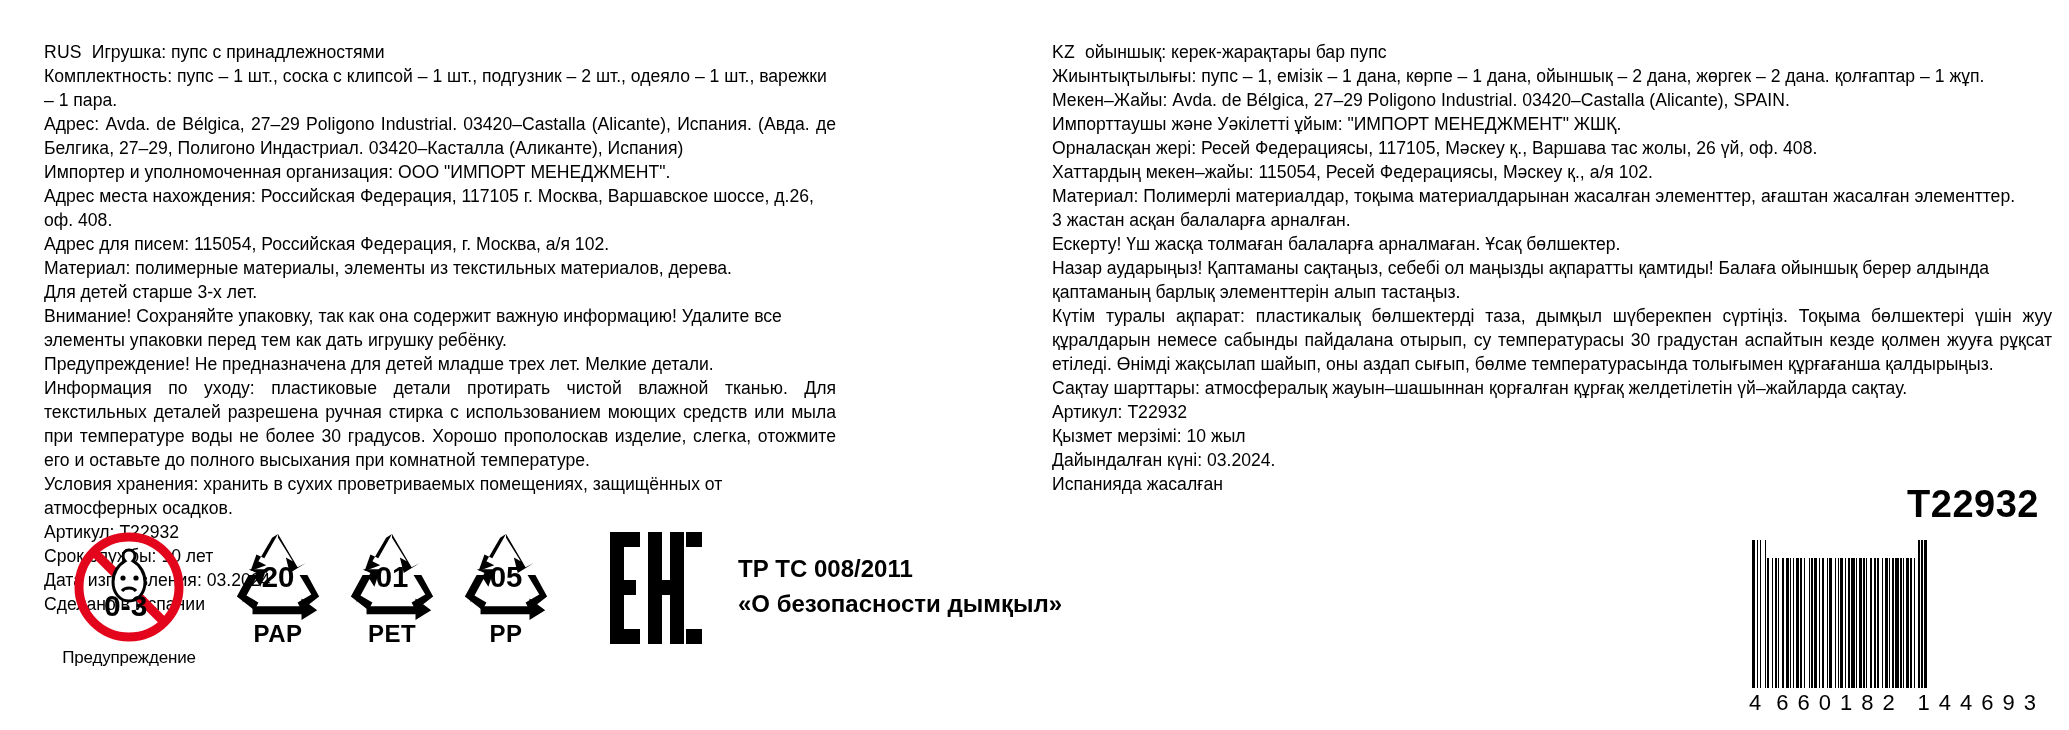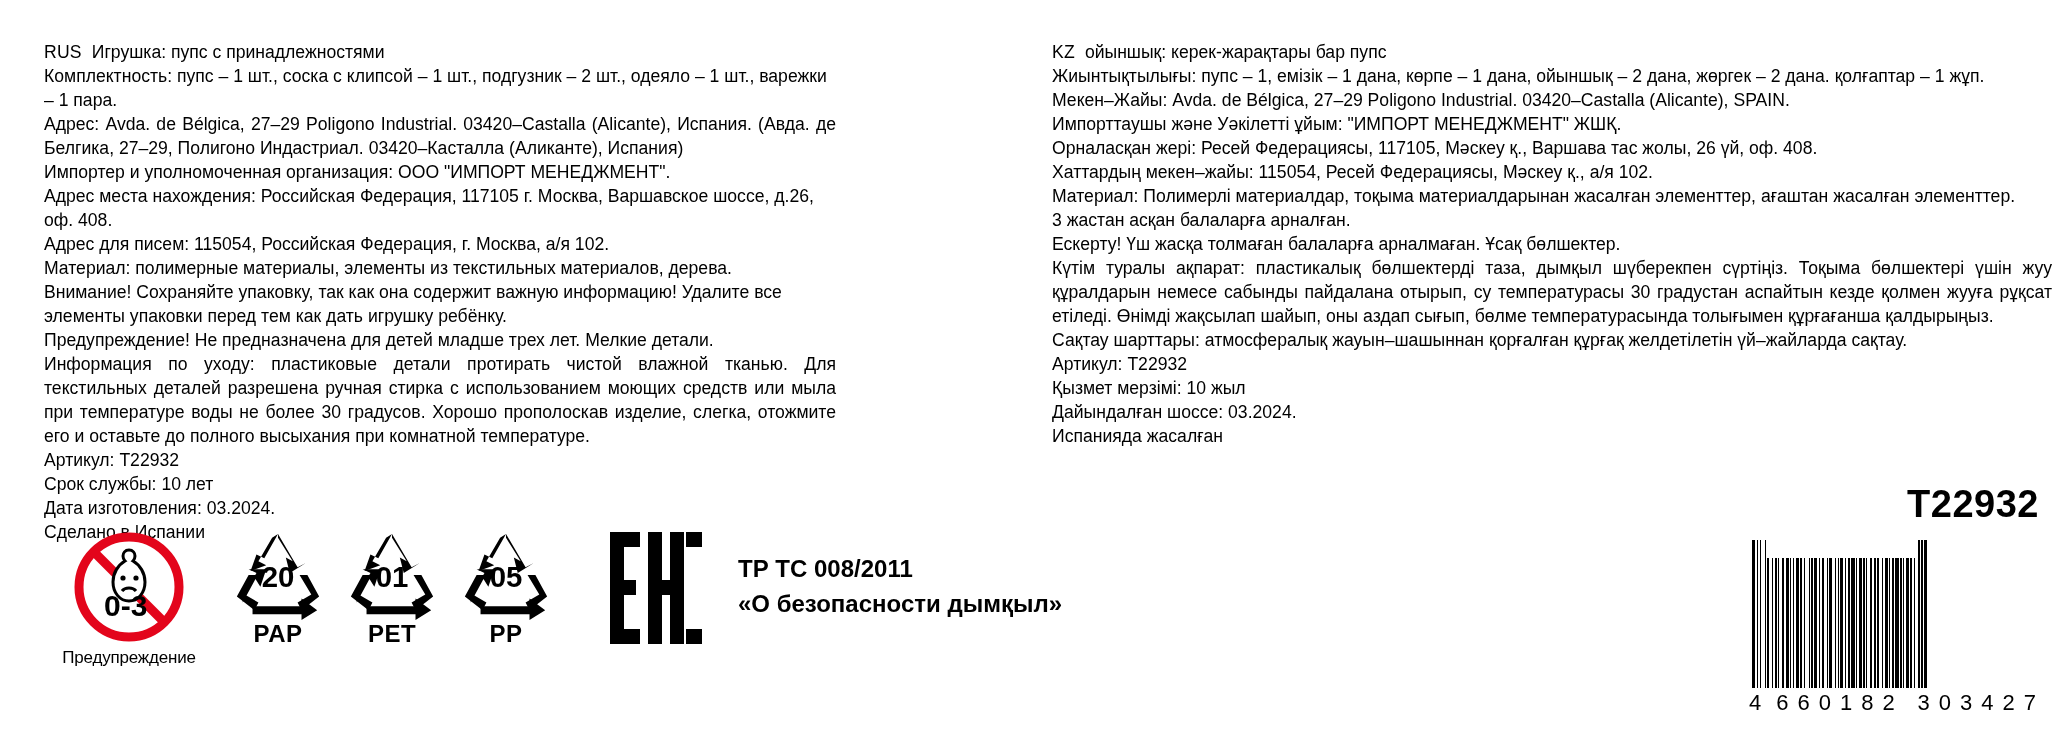--- a/index.html
+++ b/index.html
@@ -134,48 +134,51 @@
     <div class="line langline">
       <span class="tag">RUS</span><span class="ttl">Игрушка: пупс с принадлежностями</span>
     </div>
     <div class="rows">
         <div class="line"><span class="lbl">Комплектность:</span> <span>пупс – 1 шт., соска с клипсой – 1 шт., подгузник – 2 шт., одеяло – 1 шт., варежки – 1 пара.</span></div>
         <div class="line just"><span class="lbl">Адрес:</span> <span>Avda. de Bélgica, 27–29 Poligono Industrial. 03420–Castalla (Alicante), Испания. (Авда. де Белгика, 27–29, Полигоно Индастриал. 03420–Касталла (Аликанте), Испания)</span></div>
         <div class="line"><span class="lbl">Импортер и уполномоченная организация:</span> <span>ООО "ИМПОРТ МЕНЕДЖМЕНТ".</span></div>
         <div class="line"><span class="lbl">Адрес места нахождения:</span> <span>Российская Федерация, 117105 г. Москва, Варшавское шоссе, д.26, оф. 408.</span></div>
         <div class="line"><span class="lbl">Адрес для писем:</span> <span>115054,  Российская Федерация, г. Москва, а/я 102.</span></div>
         <div class="line"><span class="lbl">Материал:</span> <span>полимерные материалы, элементы из текстильных материалов, дерева.</span></div>
+        <div class="line"><span>Для детей старше 3-х лет.</span></div>
         <div class="line"><span class="lbl">Внимание!</span> <span>Сохраняйте упаковку, так как она содержит важную информацию! Удалите все элементы упаковки перед тем как дать игрушку ребёнку.</span></div>
         <div class="line"><span class="lbl">Предупреждение!</span> <span>Не предназначена для детей младше трех лет. Мелкие детали.</span></div>
         <div class="line just"><span class="lbl">Информация по уходу:</span> <span>пластиковые детали протирать чистой влажной тканью. Для текстильных деталей разрешена ручная стирка с использованием моющих средств или мыла при температуре воды не более 30 градусов. Хорошо прополоскав изделие, слегка, отожмите его и оставьте до полного высыхания при комнатной температуре.</span></div>
+        <div class="line"><span class="lbl">Условия хранения:</span> <span>хранить в сухих  проветриваемых помещениях, защищённых от атмосферных осадков.</span></div>
         <div class="line"><span class="lbl">Артикул:</span> <span>T22932</span></div>
         <div class="line"><span class="lbl">Срок службы:</span> <span>10 лет</span></div>
         <div class="line"><span class="lbl">Дата изготовления:</span> <span>03.2024.</span></div>
         <div class="line"><span>Сделано в Испании</span></div>
       </div>
   </div>
 
   <div class="col col-kz">
     <div class="line langline">
       <span class="tag">KZ</span><span class="ttl">ойыншық: керек-жарақтары бар пупс</span>
     </div>
     <div class="rows">
         <div class="line"><span class="lbl">Жиынтықтылығы:</span> <span>пупс – 1, емізік – 1 дана, көрпе – 1 дана, ойыншық – 2 дана, жөргек – 2 дана. қолғаптар – 1 жұп.</span></div>
         <div class="line"><span class="lbl">Мекен–Жайы:</span> <span>Avda. de Bélgica, 27–29 Poligono Industrial. 03420–Castalla (Alicante), SPAIN.</span></div>
         <div class="line"><span class="lbl">Импорттаушы және Уәкілетті ұйым:</span> <span>"ИМПОРТ МЕНЕДЖМЕНТ" ЖШҚ.</span></div>
         <div class="line"><span class="lbl">Орналасқан жері:</span> <span>Ресей Федерациясы, 117105, Мәскеу қ., Варшава тас жолы, 26 үй, оф. 408.</span></div>
         <div class="line"><span class="lbl">Хаттардың мекен–жайы:</span> <span>115054, Ресей Федерациясы, Мәскеу қ., а/я 102.</span></div>
         <div class="line"><span class="lbl">Материал:</span> <span>Полимерлі материалдар, тоқыма материалдарынан жасалған элементтер, ағаштан жасалған элементтер.</span></div>
         <div class="line"><span>3 жастан асқан балаларға арналған.</span></div>
         <div class="line"><span class="lbl">Ескерту!</span> <span>Үш жасқа толмаған балаларға арналмаған. Ұсақ бөлшектер.</span></div>
+        <div class="line"><span class="lbl">Назар аударыңыз!</span> <span>Қаптаманы сақтаңыз, себебі ол маңызды ақпаратты қамтиды! Балаға ойыншық берер алдында қаптаманың барлық элементтерін алып тастаңыз.</span></div>
         <div class="line just"><span class="lbl">Күтім туралы ақпарат:</span> <span>пластикалық бөлшектерді таза, дымқыл шүберекпен сүртіңіз. Тоқыма бөлшектері үшін жуу құралдарын немесе сабынды пайдалана отырып, су температурасы 30 градустан аспайтын кезде қолмен жууға рұқсат етіледі. Өнімді жақсылап шайып, оны аздап сығып, бөлме температурасында толығымен құрғағанша қалдырыңыз.</span></div>
         <div class="line"><span class="lbl">Сақтау шарттары:</span> <span>атмосфералық жауын–шашыннан қорғалған құрғақ желдетілетін үй–жайларда сақтау.</span></div>
         <div class="line"><span class="lbl">Артикул:</span> <span>T22932</span></div>
         <div class="line"><span class="lbl">Қызмет мерзімі:</span> <span>10 жыл</span></div>
-        <div class="line"><span class="lbl">Дайындалған шоссе:</span> <span>03.2024.</span></div>
+        <div class="line"><span class="lbl">Дайындалған күні:</span> <span>03.2024.</span></div>
         <div class="line"><span>Испанияда жасалған</span></div>
       </div>
   </div>
 
   <div class="symbols">
 
     <div class="sym sym-age">
       <svg width="118" height="118" viewBox="0 0 118 118">
         <circle cx="59" cy="59" r="50" fill="none" stroke="#e3051b" stroke-width="9"></circle>
         <line x1="23" y1="23" x2="95" y2="95" stroke="#e3051b" stroke-width="9"></line>
@@ -347,17 +350,17 @@
         <span style="width: 1.05px; background: rgb(0, 0, 0);"></span>
         <span style="width: 1.05px; background: transparent;"></span>
         <span style="width: 2.1px; background: rgb(0, 0, 0);"></span>
         <span style="width: 1.05px; background: transparent;"></span>
         <span style="width: 3.15px; background: rgb(0, 0, 0);"></span>
         <span style="width: 2.1px; background: transparent;"></span>
       </div>
     <div class="barnum">
       <span>4</span>
       <span style="letter-spacing:9px">660182</span>
-      <span style="letter-spacing:9px">303427</span>
+      <span style="letter-spacing:9px">144693</span>
     </div>
   </div>
 
 </div>
 
 </body></html>

